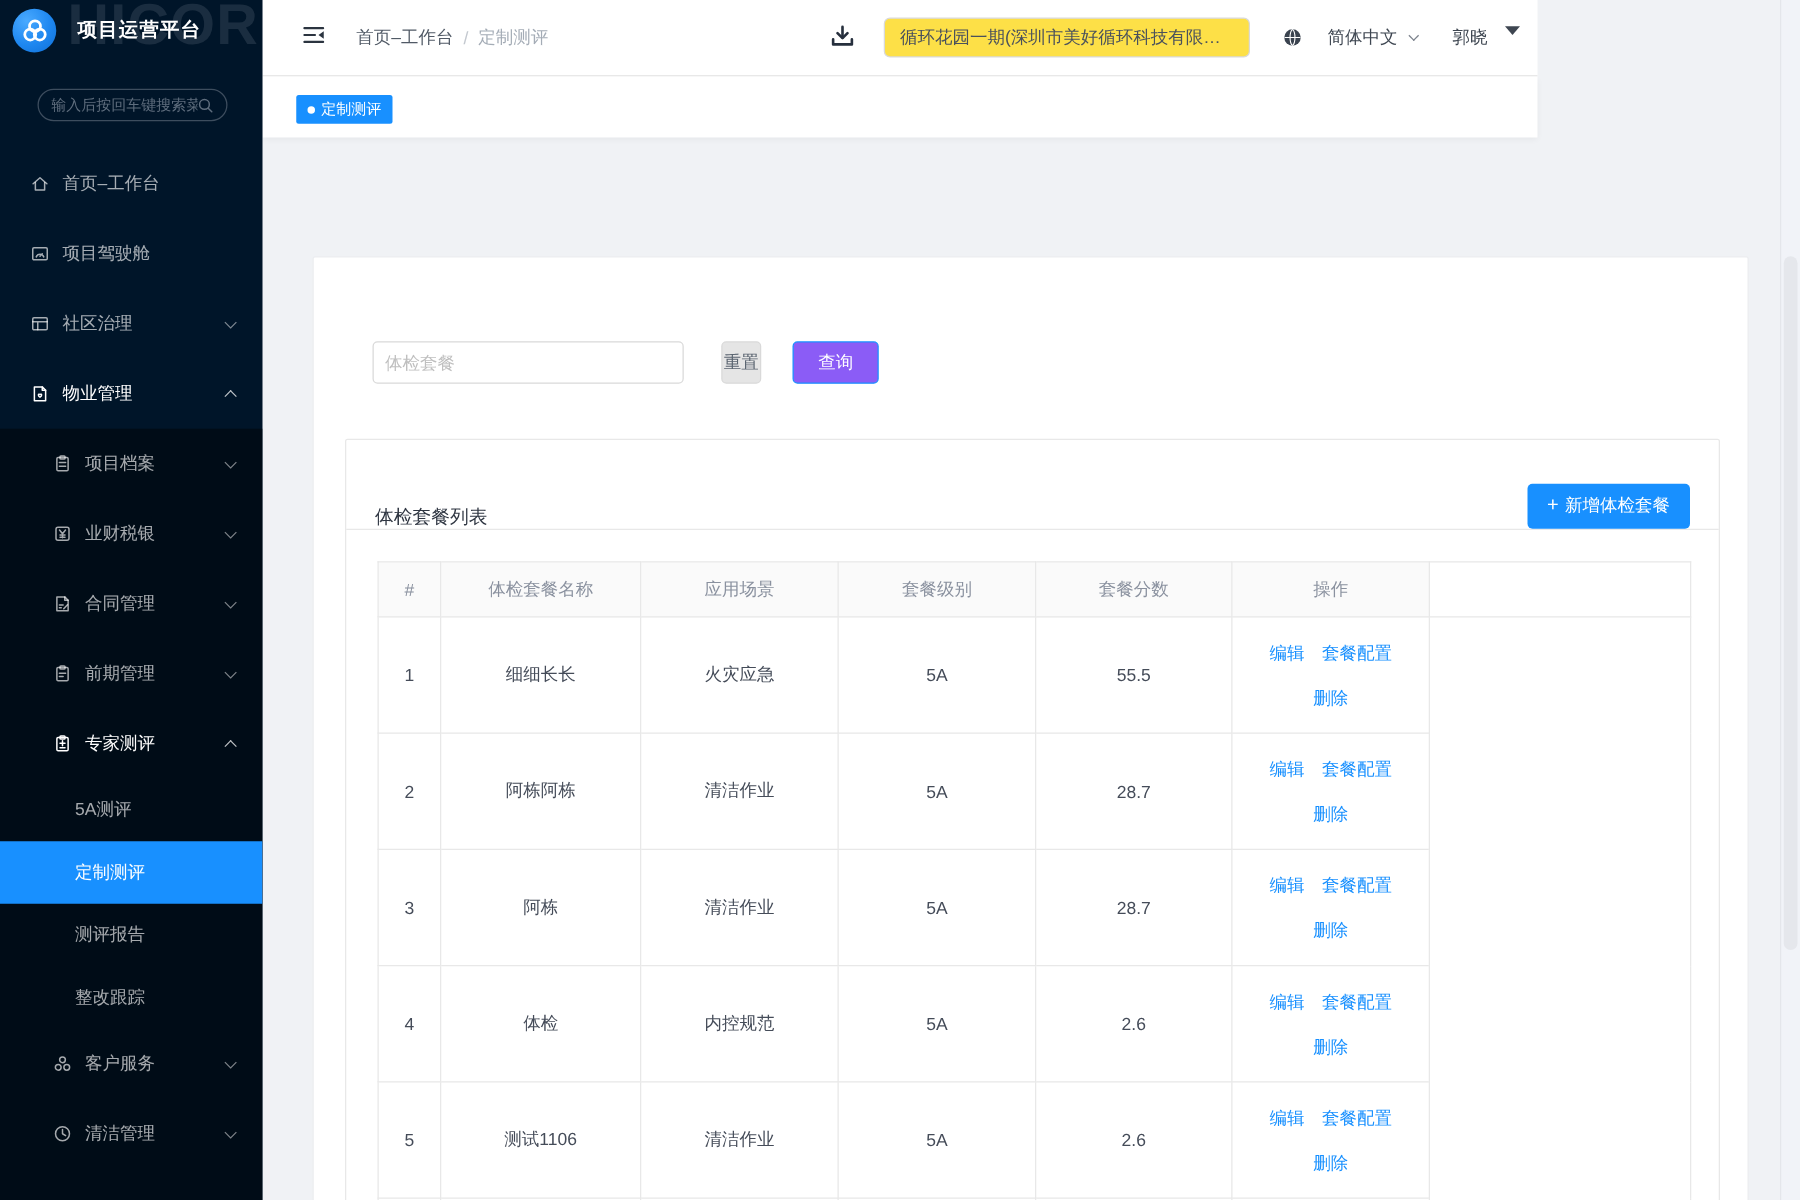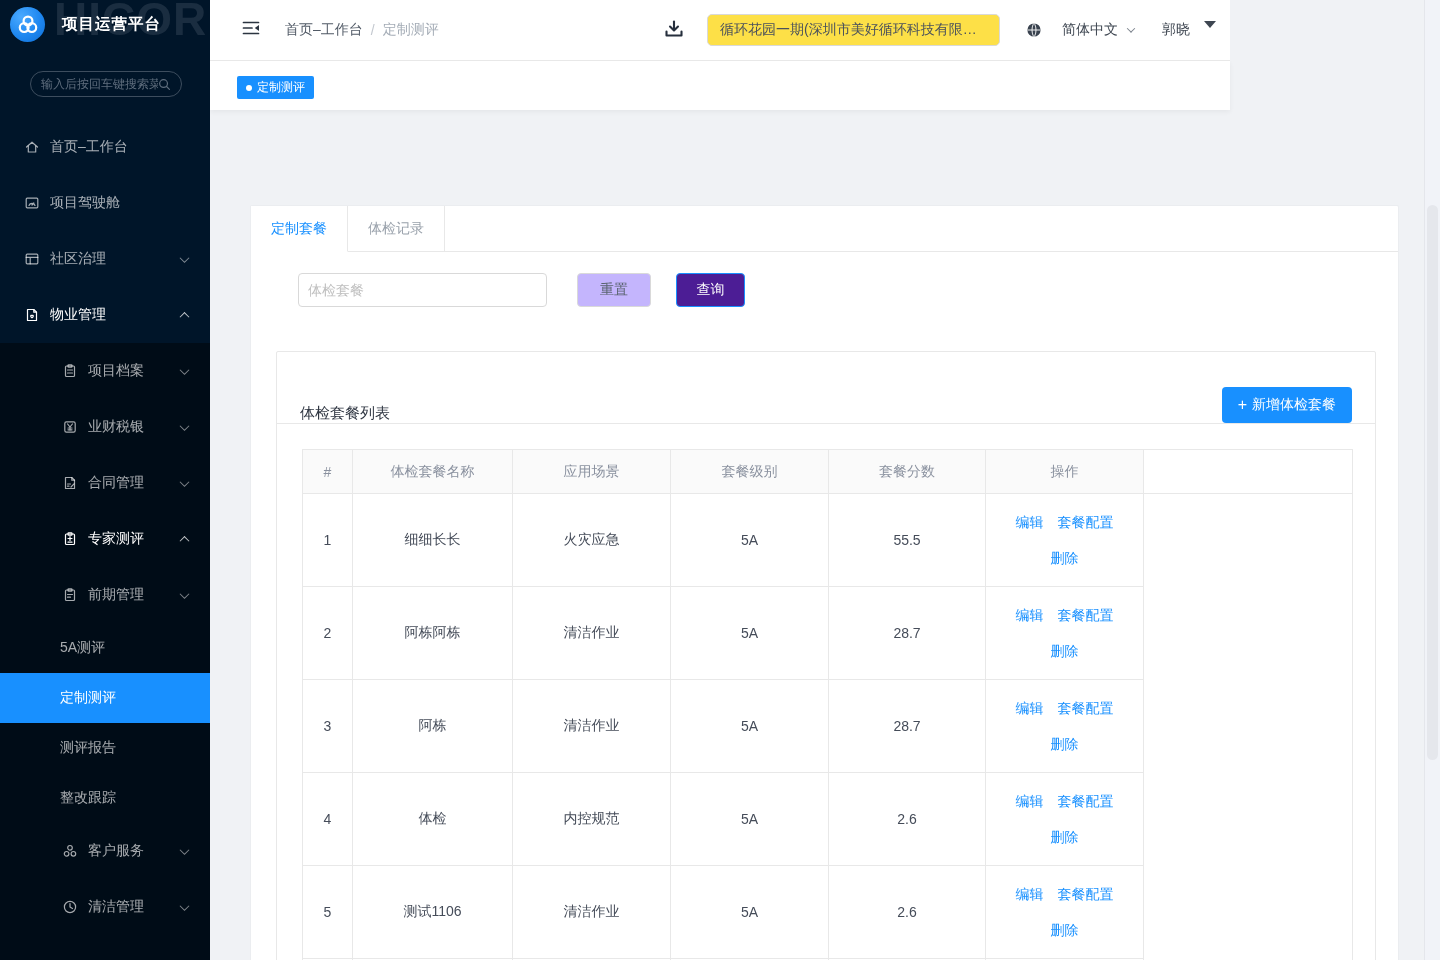--- a/index.html
+++ b/index.html
@@ -13,21 +13,21 @@
   .logo-row { position:absolute; left:10px; top:7px; display:flex; align-items:center; }
   .logo-badge { width:35px; height:35px; border-radius:50%; background:radial-gradient(circle at 32% 28%, #4aaaff 0%, #1e87f0 55%, #0f6fd6 100%); display:flex; align-items:center; justify-content:center; }
   .logo-title { color:#fff; font-size:15.5px; font-weight:bold; margin-left:17px; letter-spacing:1px; }
   .side-search { position:absolute; left:30px; top:71px; width:152px; height:26px; border:1px solid #3d4d5e; border-radius:13px; display:flex; align-items:center; padding:0 10px; }
   .side-search input { flex:1; background:transparent; border:none; outline:none; color:#aab4bf; font-size:12px; width:100px; font-family:inherit; }
   .side-search input::placeholder { color:#5e6d7d; }
   .menu { position:absolute; left:0; top:127px; width:210px; }
   .mi { height:40px; display:flex; align-items:center; color:rgba(255,255,255,0.65); cursor:pointer; margin-top:16px; font-size:14px; }
   .menu .mi:first-child { margin-top:0; }
   .mi.lvl1 { padding-left:24px; }
-  .mi.lvl2 { padding-left:62px;font-family:Liberation Serif, serif; }
+  .mi.lvl2 { padding-left:42px;font-family:Liberation Serif, serif; }
   .mi.lvl3 { padding-left:60px; height:50px; margin-top:0; }
   .mi.gap8 { margin-top:8px; }
   .mi.bright { color:#fff; }
   .mi.active { background:#1890ff; color:#fff; }
   .micon { width:16px; height:16px; margin-right:10px; display:inline-flex; align-items:center; justify-content:center; flex:none; }
   .micon svg { width:16px; height:16px; }
   .chev { width:7px; height:7px; border-right:1.3px solid currentColor; border-bottom:1.3px solid currentColor; margin-left:auto; margin-right:22px; opacity:0.75; flex:none; }
   .chev.down { transform:rotate(45deg) translate(-1px,-1px); }
   .chev.up { transform:rotate(-135deg) translate(-1px,-1px); }
 
@@ -54,22 +54,22 @@
 
   
   .card { position:absolute; left:250px; top:205px; width:1149px; height:880px; background:#fff; border:1px solid #ebedf0; border-radius:2px; z-index:2; }
   .tabbar { height:46px; border-bottom:1px solid #e8e8e8; display:flex; }
   .tab { width:97px; display:flex; align-items:center; justify-content:center; border-right:1px solid #e8e8e8; cursor:pointer; font-size:14px; color:#99a1ab; background:#fff; }
   .tab.active { color:#1890ff; border-bottom:1px solid #fff; margin-bottom:-1px; }
   .filter { position:absolute; left:47px; top:67px; display:flex; align-items:center; }
   .q-input { width:249px; height:34px; border:1px solid #d9d9d9; border-radius:4px; padding:0 9px; font-size:14px; color:#555; outline:none; font-family:inherit; }
   .q-input::placeholder { color:#bfbfbf; }
   .btn { height:34px; border-radius:4px; font-size:14px; display:inline-flex; align-items:center; justify-content:center; cursor:pointer; font-family:inherit; }
-  .btn-reset { margin-left:30px; width:74px; background:#c4b5fd; border:1px solid #d9d9d9; color:#5a6470; }
-  .btn-query { margin-left:25px; width:69px; background:#4c1d95; border:1px solid #1890ff; color:#fff; }
+  .btn-reset { margin-left:30px; width:32px; background:#e5e5e5; border:1px solid #d9d9d9; color:#5a6470; }
+  .btn-query { margin-left:25px; width:69px; background:#8b5cf6; border:1px solid #1890ff; color:#fff; }
 
   .inner-card { position:absolute; left:25px; top:145px; width:1100px; height:720px; border:1px solid #e8e8e8; border-radius:2px; background:#fff; }
   .inner-head { height:72px; display:flex; align-items:flex-end; justify-content:space-between; padding:0 23px; border-bottom:1px solid #e8e8e8; }
   .inner-title { font-size:15px; color:#2f3642; }
   .btn-add { height:36px; background:#1890ff; color:#fff; border:none; border-radius:4px; padding:0 16px; font-size:14px; display:inline-flex; align-items:center; cursor:pointer; font-family:inherit; }
   .plus-ico { font-size:16px; margin-right:5px; line-height:1; font-weight:400; }
 
   .table-wrap { margin:25px 25px 0; }
   table.pkg { width:1050px; border-collapse:collapse; table-layout:fixed; }
   .pkg th { height:44px; background:#fafafa; font-weight:400; color:#8a919f; border:1px solid #e8e8e8; font-size:14px; text-align:center; }
@@ -172,41 +172,41 @@
         <span class="micon">
           <svg viewBox="0 0 16 16">
             <path d="M9.8 2.5 H3.5 V13.5 H12.5 V5.2 Z" stroke="currentColor" stroke-width="1.2" fill="none" stroke-linecap="round" stroke-linejoin="round"></path>
             <path d="M9.8 2.5 V5.2 H12.5" stroke="currentColor" stroke-width="1.2" fill="none" stroke-linecap="round" stroke-linejoin="round"></path>
             <path d="M5.5 9 L8.5 9 M5.5 11.2 L7 11.2 M9 12 L12 8.8" stroke="currentColor" stroke-width="1.2" fill="none" stroke-linecap="round" stroke-linejoin="round"></path>
           </svg>
         </span>
         <span>合同管理</span>
         <span class="chev down"></span>
       </div>
+      <div class="mi lvl2">
+        <span class="micon">
+          <svg viewBox="0 0 16 16">
+            <rect x="3.5" y="3" width="9" height="10.5" rx="1" stroke="currentColor" stroke-width="1.2" fill="none" stroke-linecap="round" stroke-linejoin="round"></rect>
+            <rect x="6" y="1.8" width="4" height="2.4" rx="0.6" stroke="currentColor" stroke-width="1.2" fill="none" stroke-linecap="round" stroke-linejoin="round"></rect>
+            <path d="M5.5 7.5 H10.5 M5.5 10.2 H8.5" stroke="currentColor" stroke-width="1.2" fill="none" stroke-linecap="round" stroke-linejoin="round"></path>
+          </svg>
+        </span>
+        <span>前期管理</span>
+        <span class="chev down"></span>
+      </div>
       <div class="mi lvl2 bright">
         <span class="micon">
           <svg viewBox="0 0 16 16">
             <rect x="3.5" y="3" width="9" height="10.5" rx="1" stroke="currentColor" stroke-width="1.2" fill="none" stroke-linecap="round" stroke-linejoin="round"></rect>
             <rect x="6" y="1.8" width="4" height="2.4" rx="0.6" stroke="currentColor" stroke-width="1.2" fill="none" stroke-linecap="round" stroke-linejoin="round"></rect>
             <path d="M6 7.5 H10 M8 5.5 V9.5 M6 11.2 H10" stroke="currentColor" stroke-width="1.2" fill="none" stroke-linecap="round" stroke-linejoin="round"></path>
           </svg>
         </span>
         <span>专家测评</span>
         <span class="chev up"></span>
-      </div>
-      <div class="mi lvl2">
-        <span class="micon">
-          <svg viewBox="0 0 16 16">
-            <rect x="3.5" y="3" width="9" height="10.5" rx="1" stroke="currentColor" stroke-width="1.2" fill="none" stroke-linecap="round" stroke-linejoin="round"></rect>
-            <rect x="6" y="1.8" width="4" height="2.4" rx="0.6" stroke="currentColor" stroke-width="1.2" fill="none" stroke-linecap="round" stroke-linejoin="round"></rect>
-            <path d="M5.5 7.5 H10.5 M5.5 10.2 H8.5" stroke="currentColor" stroke-width="1.2" fill="none" stroke-linecap="round" stroke-linejoin="round"></path>
-          </svg>
-        </span>
-        <span>前期管理</span>
-        <span class="chev down"></span>
       </div>
       <div class="mi lvl3 gap8">
         <span>5A测评</span>
       </div>
       <div class="mi lvl3 active">
         <span>定制测评</span>
       </div>
       <div class="mi lvl3">
         <span>测评报告</span>
       </div>
@@ -276,24 +276,20 @@
 </div>
 
 <div class="tagbar">
   <span class="route-tag">
     <span class="tag-dot"></span>
     <span>定制测评</span>
   </span>
 </div>
 
 <div class="card">
-  <div class="tabbar">
-    <div class="tab active">定制套餐</div>
-    <div class="tab">体检记录</div>
-  </div>
 
   <div class="filter">
     <input class="q-input" type="text" placeholder="体检套餐" style="">
     <button class="btn btn-reset">重置</button>
     <button class="btn btn-query">查询</button>
   </div>
 
   <div class="inner-card">
     <div class="inner-head">
       <span class="inner-title">体检套餐列表</span>

